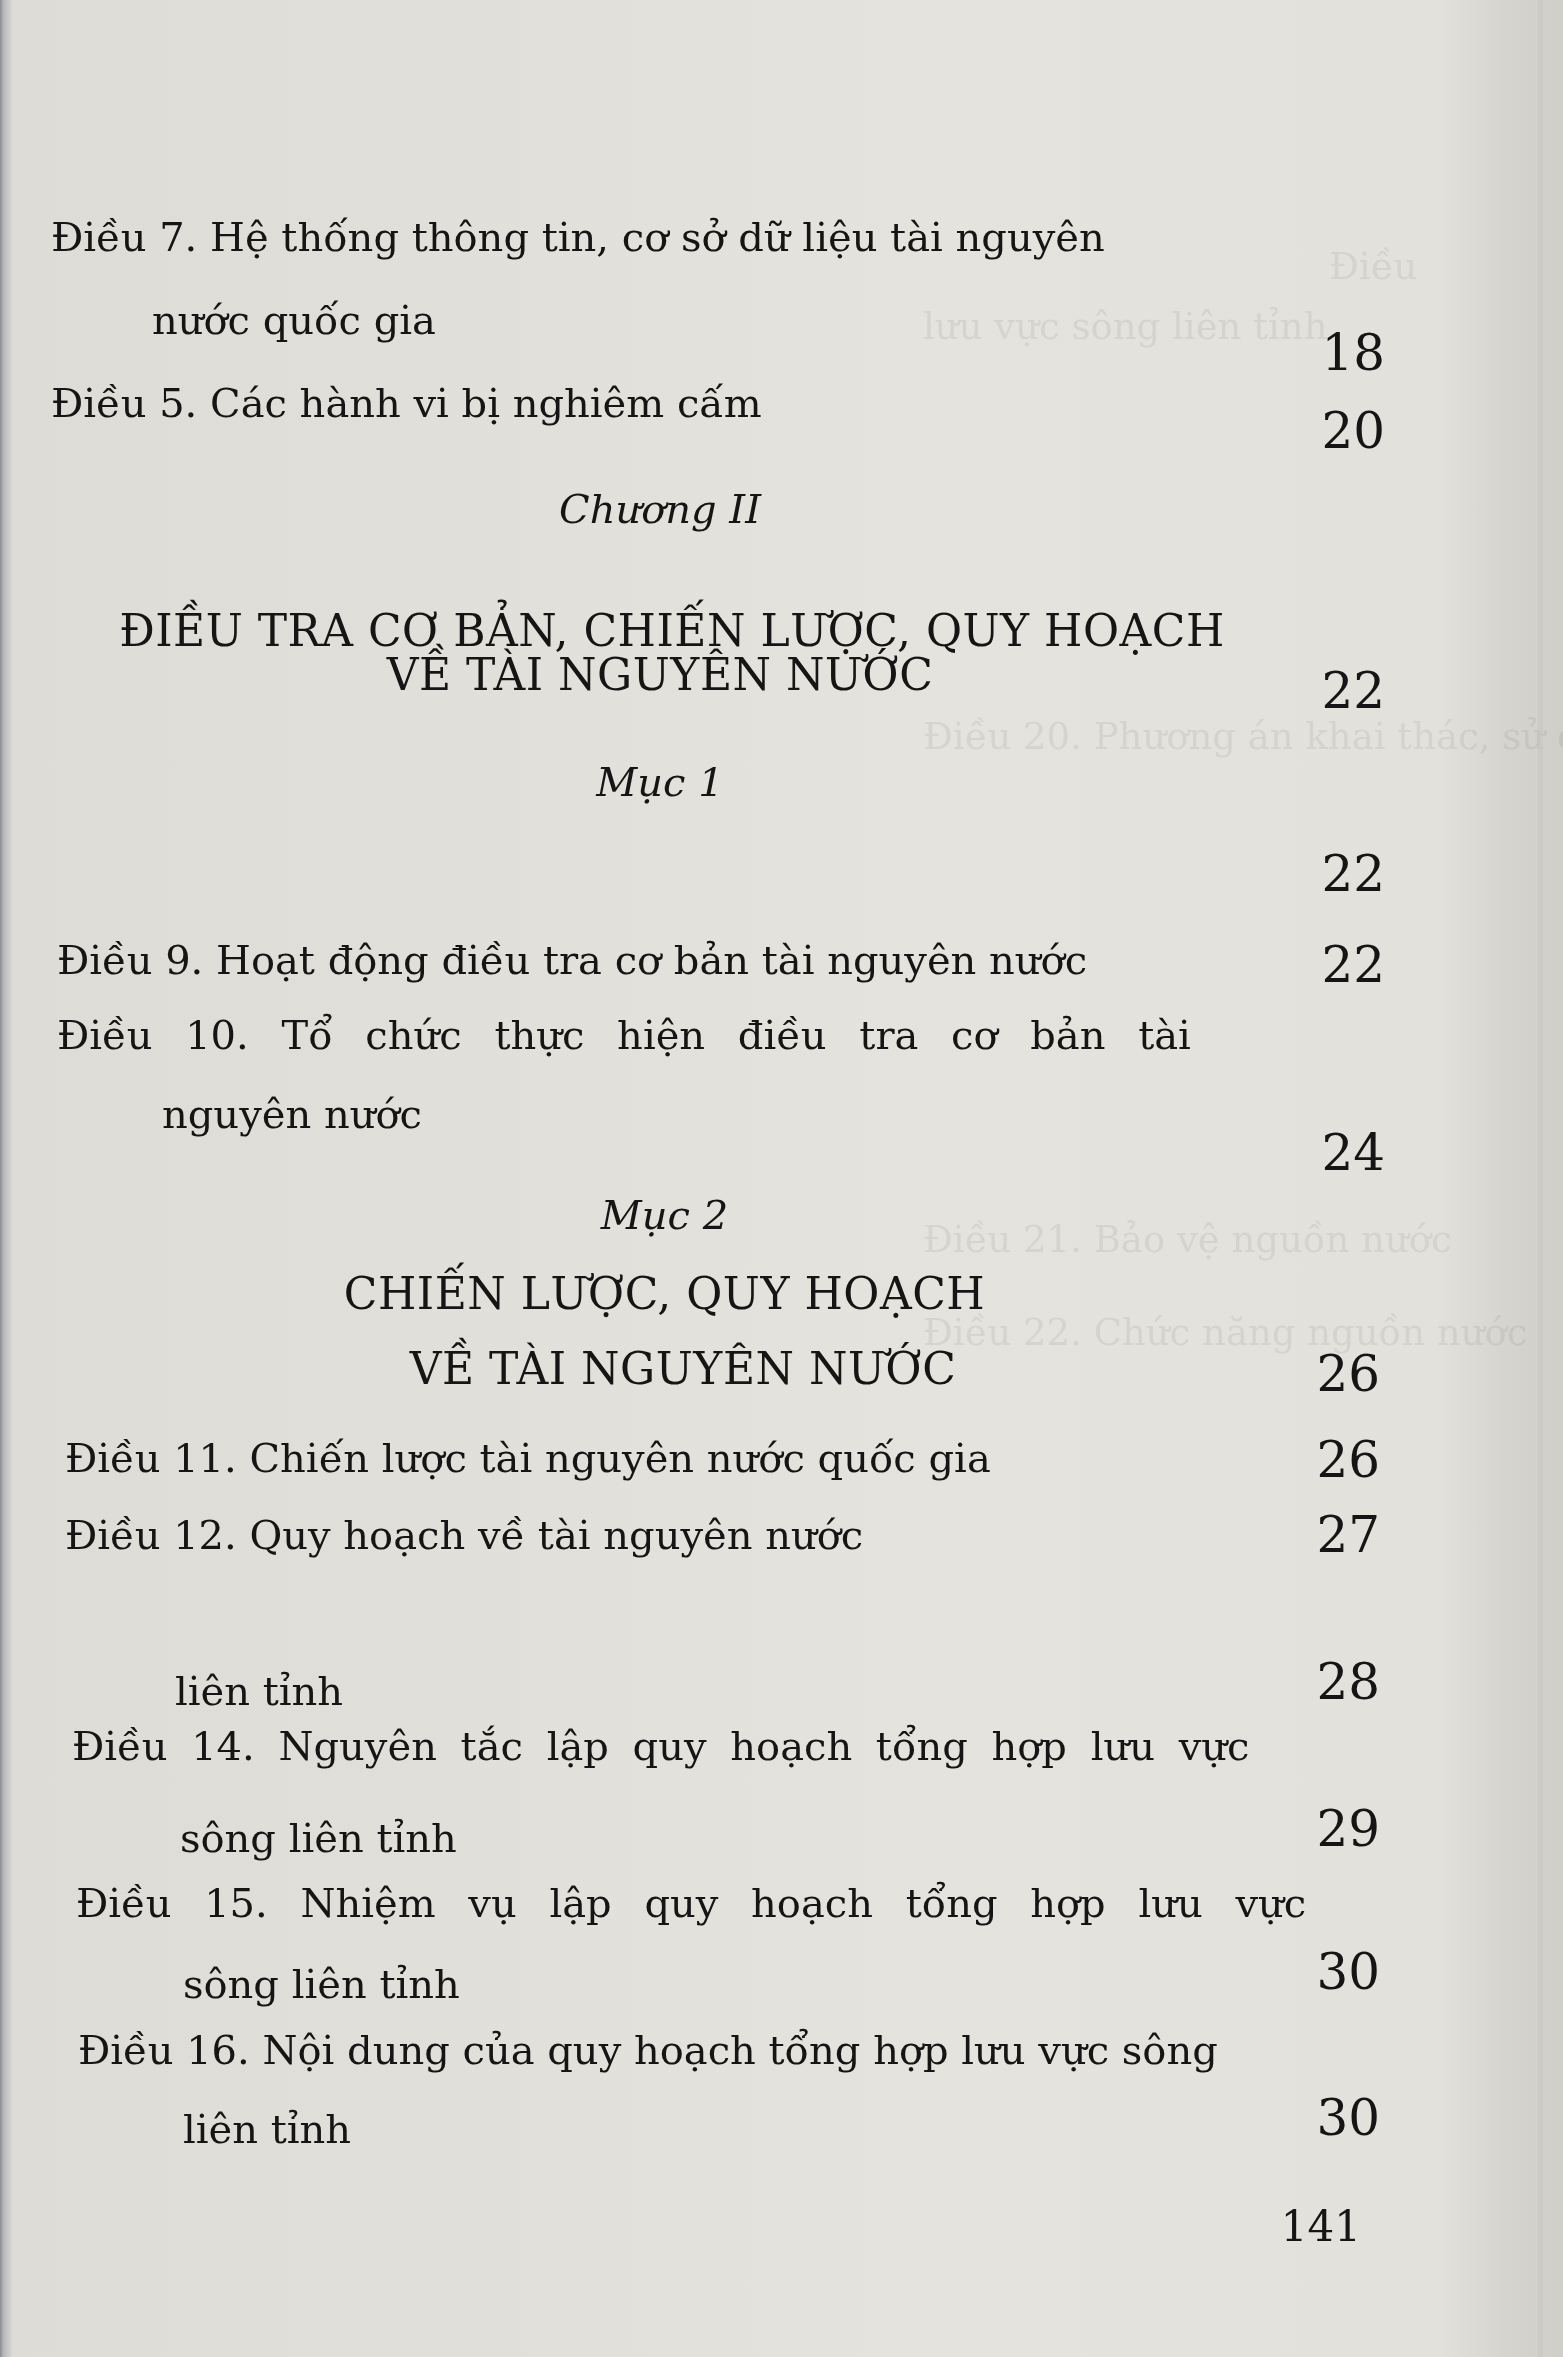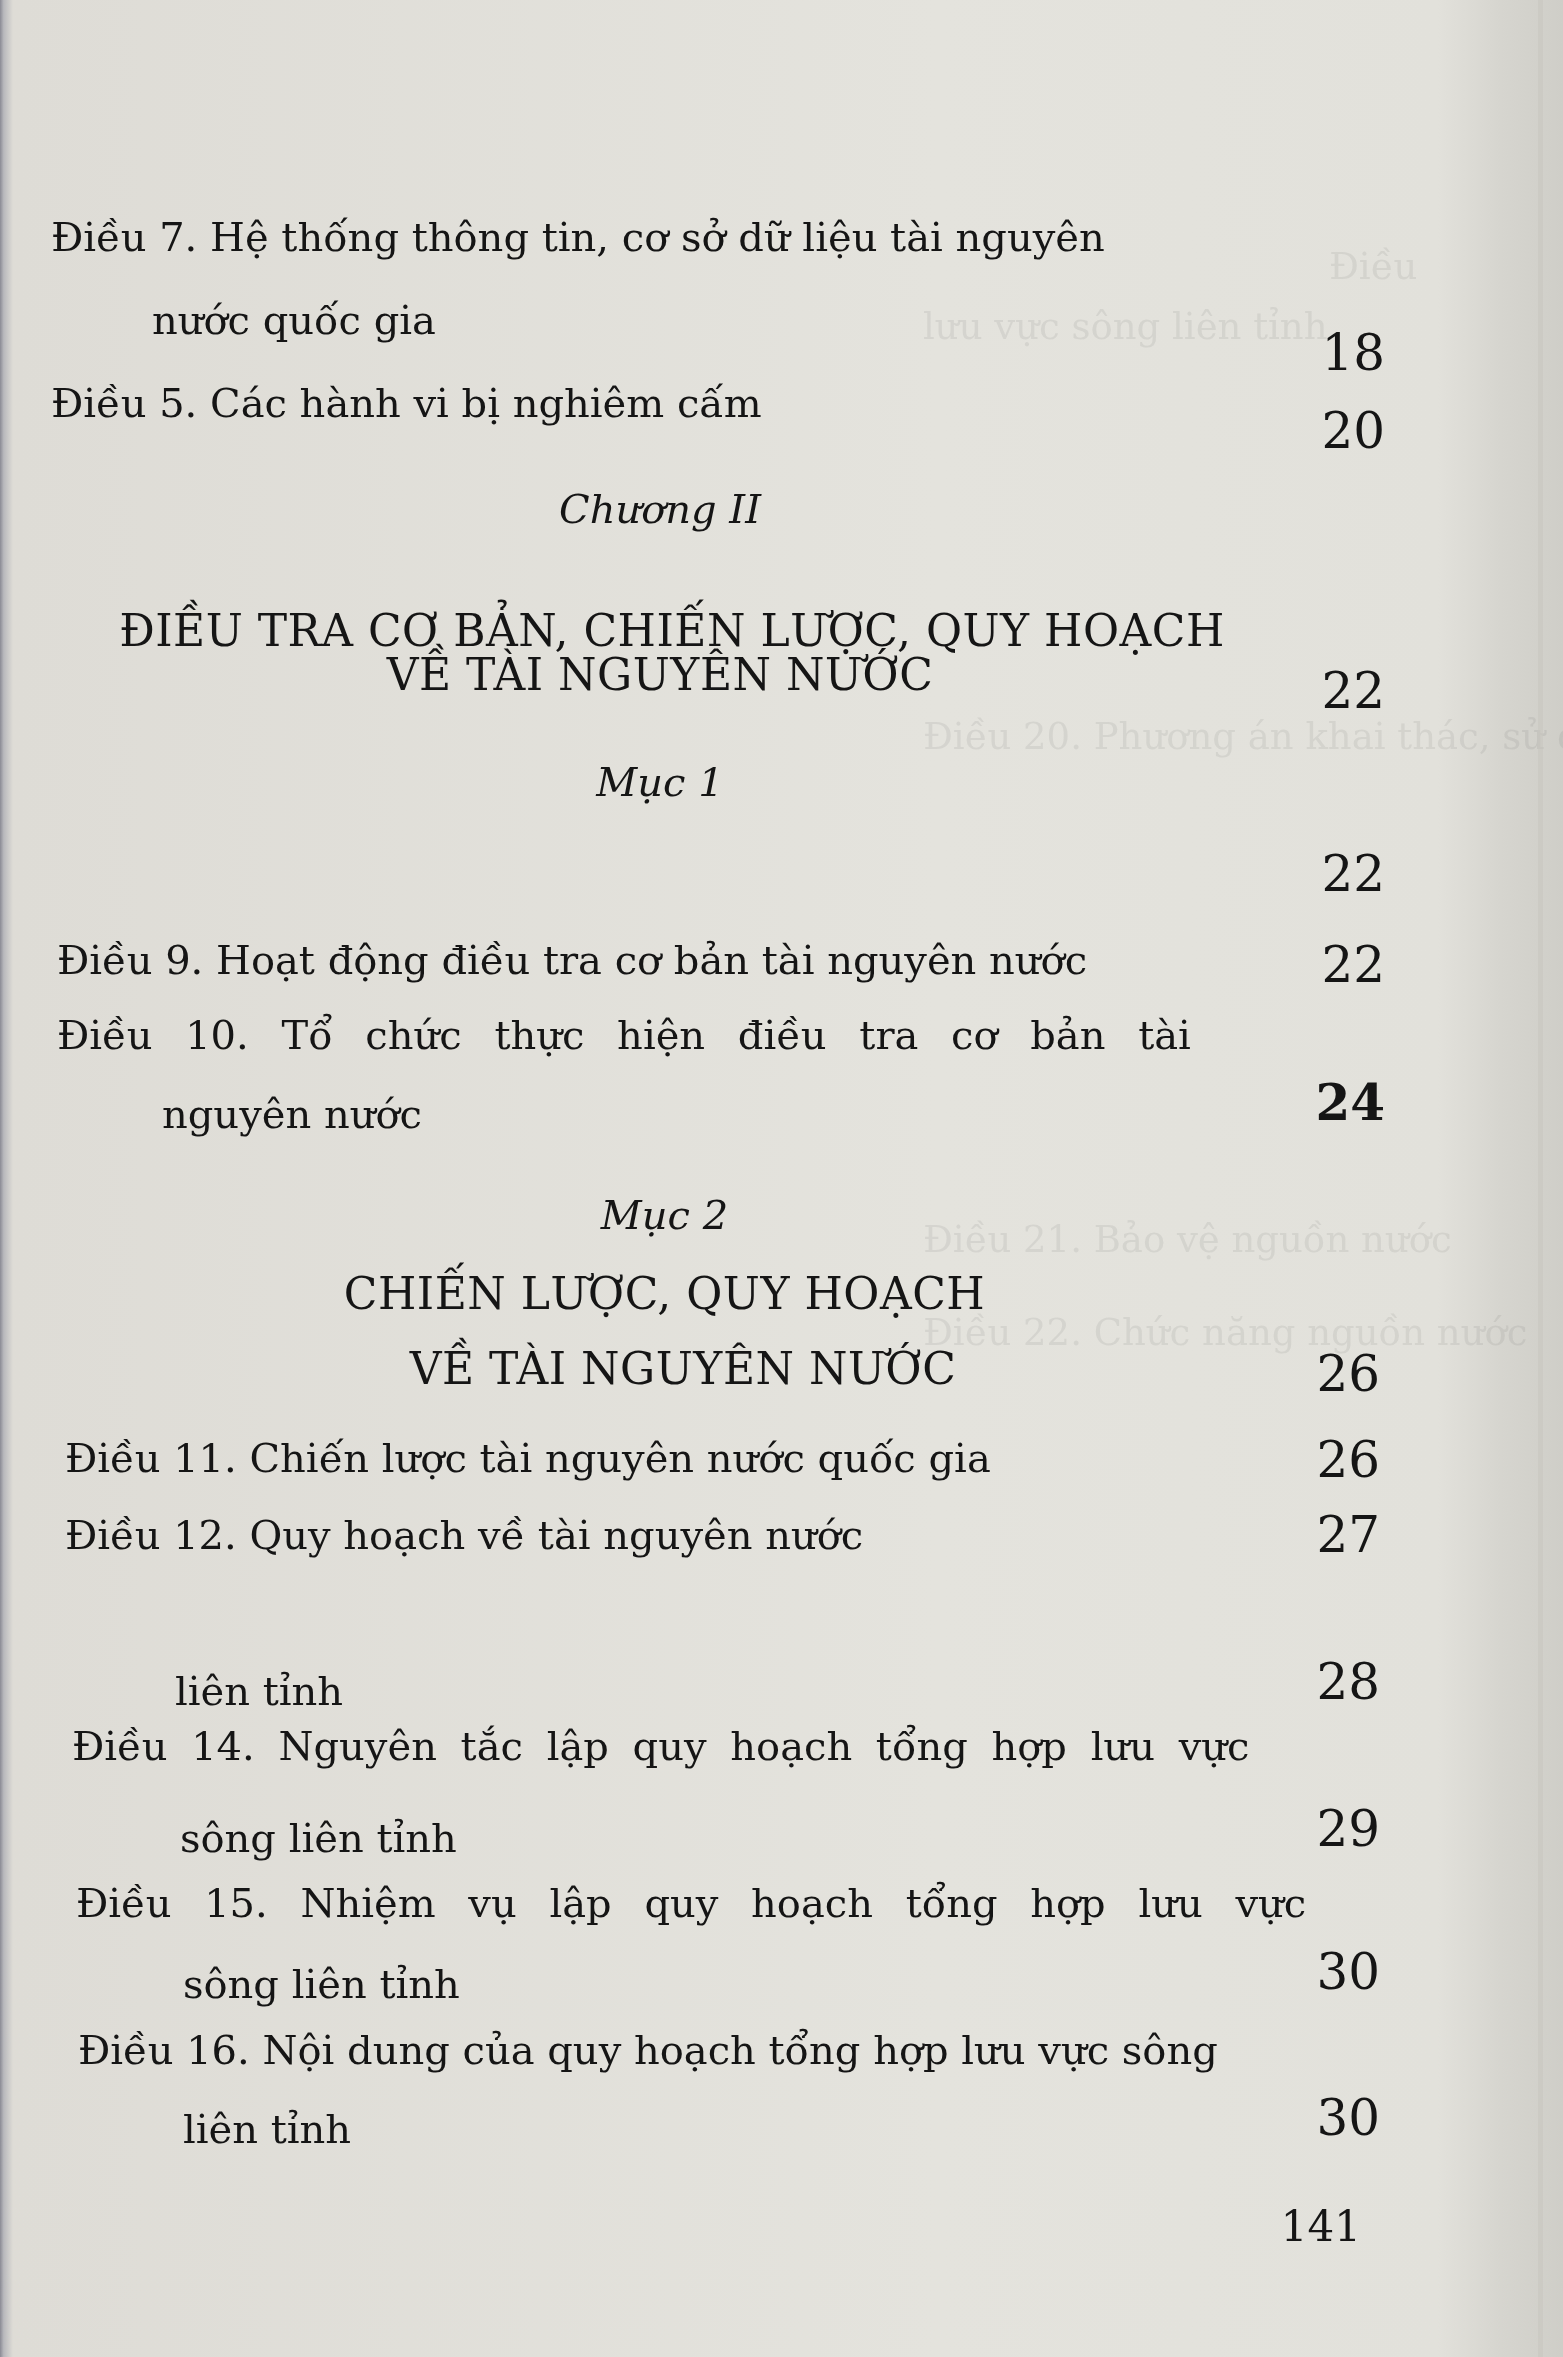--- a/index.html
+++ b/index.html
@@ -61,21 +61,21 @@
   <div class="num" style="left:1311px;top:666px;">22</div>
 
   <div class="line italic center" style="left:0;top:762px;width:1320px;">Mục 1</div>
   <div class="num" style="left:1311px;top:849px;">22</div>
 
   <div class="line" style="left:57px;top:940px;">Điều 9. Hoạt động điều tra cơ bản tài nguyên nước</div>
   <div class="num" style="left:1311px;top:940px;">22</div>
 
   <div class="line" style="left:57px;top:1015px;word-spacing:20px;">Điều 10. Tổ chức thực hiện điều tra cơ bản tài</div>
   <div class="line" style="left:162px;top:1094px;">nguyên nước</div>
-  <div class="num" style="left:1311px;top:1078px;font-weight:bold;">24</div>
+  <div class="num" style="left:1311px;top:1128px;">24</div>
 
   <div class="line italic center" style="left:0;top:1195px;width:1329px;">Mục 2</div>
   <div class="line heading center" style="left:0;top:1272px;width:1329px;">CHIẾN LƯỢC, QUY HOẠCH</div>
   <div class="line heading center" style="left:0;top:1347px;width:1366px;">VỀ TÀI NGUYÊN NƯỚC</div>
   <div class="num" style="left:1306px;top:1349px;">26</div>
 
   <div class="line" style="left:65px;top:1438px;">Điều 11. Chiến lược tài nguyên nước quốc gia</div>
   <div class="num" style="left:1306px;top:1435px;">26</div>
 
   <div class="line" style="left:65px;top:1515px;">Điều 12. Quy hoạch về tài nguyên nước</div>

